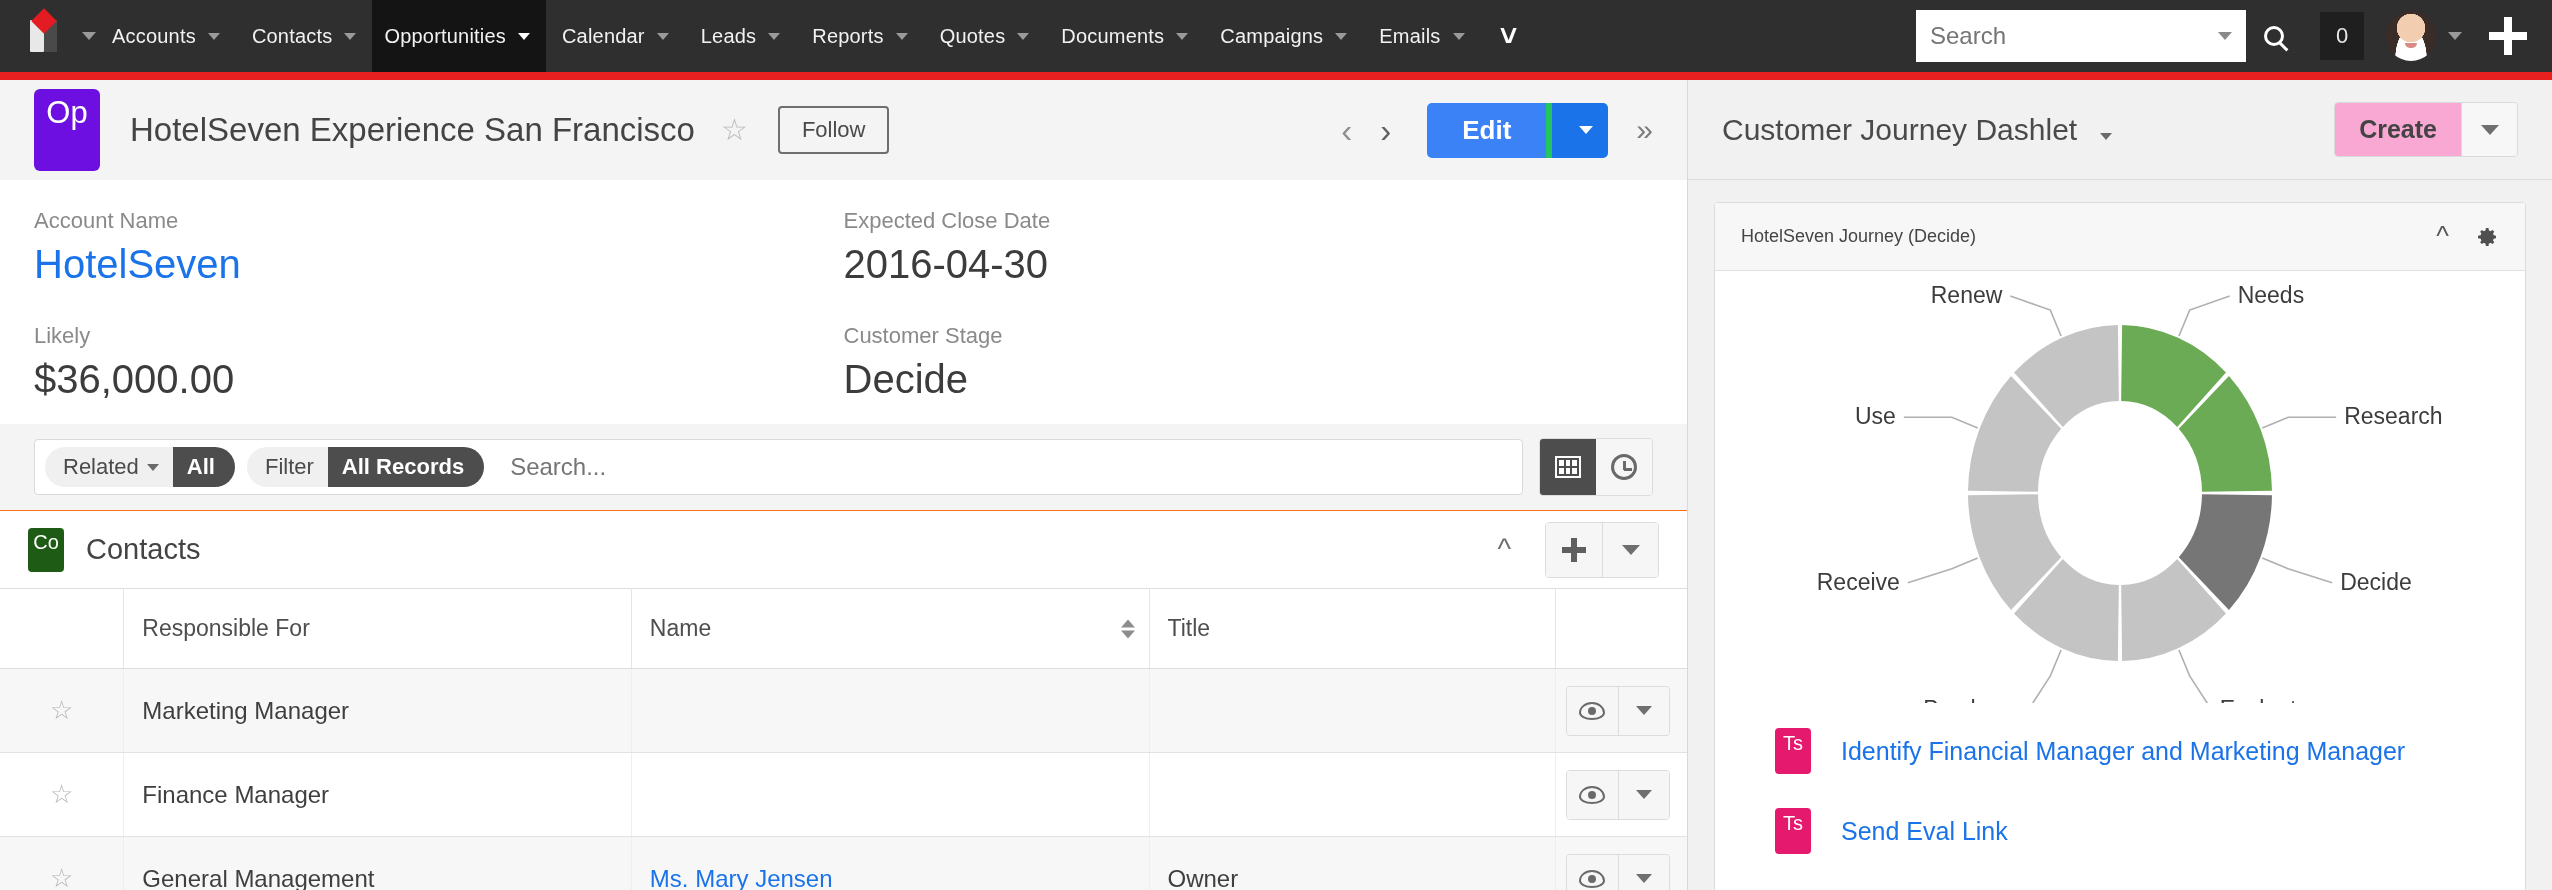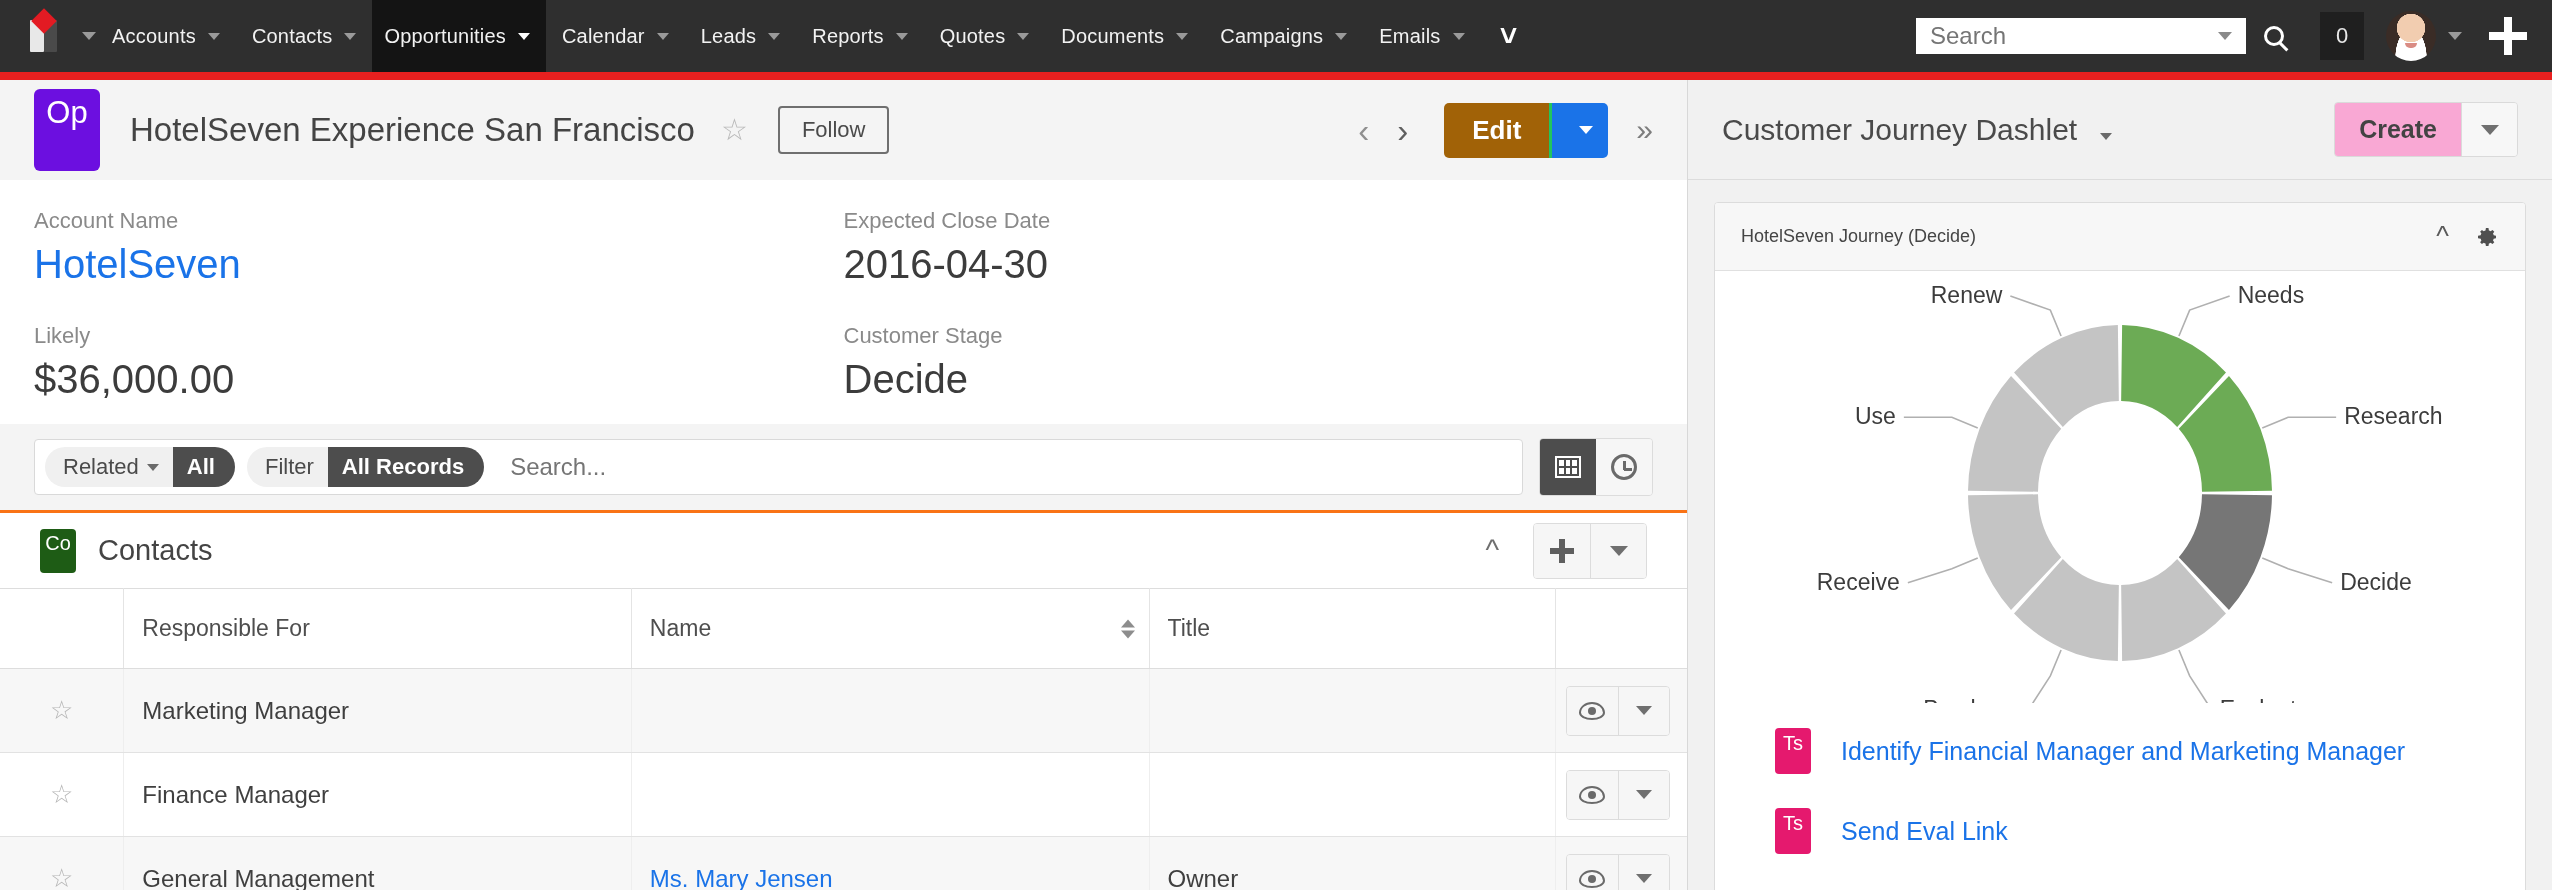--- a/index.html
+++ b/index.html
@@ -75,21 +75,21 @@
     margin-left: auto;
     display: flex; align-items: center;
     padding-right: 22px;
     gap: 0;
   }
   .search-wrap {
     display: flex; align-items: center;
     height: 48px;
   }
   .search-box {
-    width: 330px; height: 36px;
+    width: 330px; height: 52px;
     background: #ffffff;
     border: none;
     display: flex; align-items: center;
     padding: 0 14px;
     position: relative;
   }
   .search-box input {
     border: none; outline: none;
     font-size: 24px; color: #777;
     font-family: "Liberation Sans", sans-serif;
@@ -215,25 +215,25 @@
   }
   .pager {
     font-size: 33px; color: #8f8f8f; cursor: pointer;
     padding: 0 14px; line-height: 1;
   }
   .pager.dark { color: #5f5f5f; }
   .edit-group {
     display: flex; margin-left: 22px; border-radius: 5px; overflow: hidden;
   }
   .edit-btn {
-    background: #a16207; color: #ffffff;
+    background: #3b82f6; color: #ffffff;
     font-size: 26px; font-weight: bold;
-    padding: 12px 28px;
-    cursor: pointer;
-    border-right: 3px solid #22c55e;
+    padding: 12px 35px;
+    cursor: pointer;
+    border-right: 6px solid #22c55e;
   }
   .edit-caret-btn {
     background: #1a73e8;
     width: 56px;
     display: flex; align-items: center; justify-content: center;
     cursor: pointer;
   }
   .dbl-chev {
     margin-left: 28px; font-size: 30px; color: #7d7d7d; cursor: pointer;
   }
@@ -316,22 +316,22 @@
   .clock-icon::after {
     content: ""; position: absolute; left: 10px; top: 11px;
     width: 8px; height: 3px; background: #6a6a6a;
   }
 
   
   .panel-head {
     background: #ffffff;
     height: 78px;
     display: flex; align-items: center;
-    padding: 0 40px;
-    border-top: 3px solid #f97316;
+    padding: 0 28px;
+    border-top: 1px solid #f97316;
   }
   .sub-badge {
     width: 36px; height: 44px; border-radius: 4px;
     color: #ffffff; font-size: 20px;
     display: flex; align-items: flex-start; justify-content: center;
     padding-top: 3px;
     flex: 0 0 auto;
   }
   .panel-title { font-size: 29px; color: #444444; margin-left: 22px; }
   .panel-head-right { margin-left: auto; display: flex; align-items: center; }

